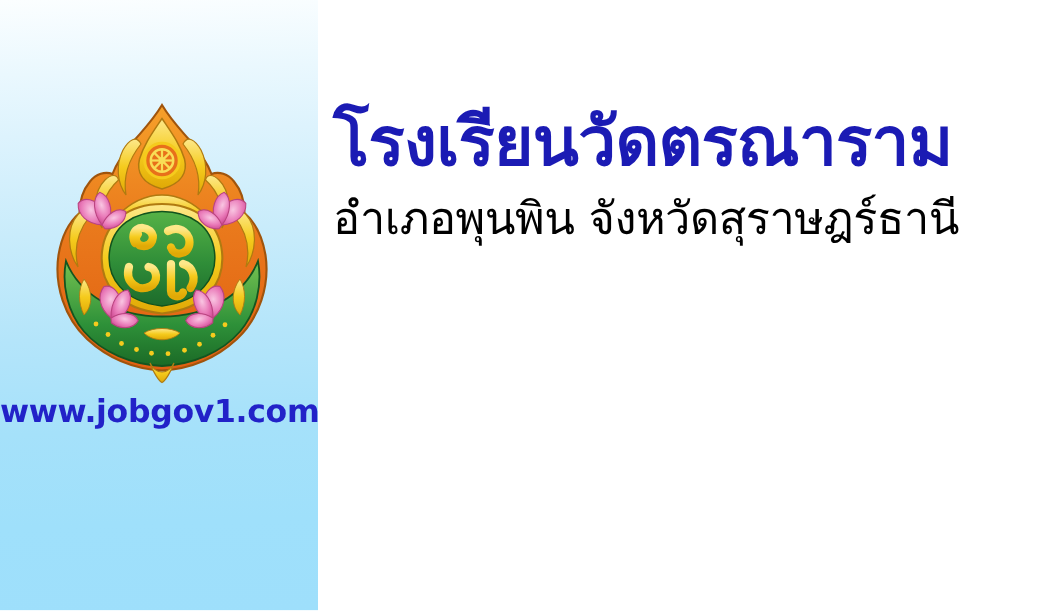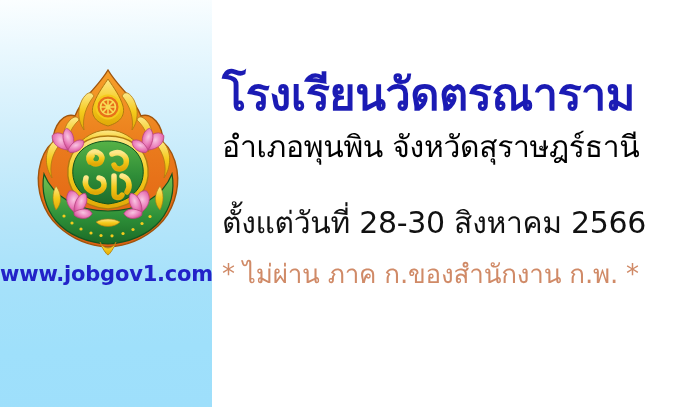--- a/index.html
+++ b/index.html
@@ -277,17 +277,15 @@
         </g>
       </svg>
     </div>
 
     <div id="site-url">www.jobgov1.com</div>
   </div>
 
   <div id="text-block">
     <div class="ln" id="line-title">โรงเรียนวัดตรณาราม</div>
     <div class="ln" id="line-district">อำเภอพุนพิน จังหวัดสุราษฎร์ธานี</div>
-    <div class="ln" id="line-dates">ตั้งแต่วันที่ 28-30 สิงหาคม 2566</div>
-    <div class="ln" id="line-note">* ไม่ผ่าน ภาค ก.ของสำนักงาน ก.พ. *</div>
   </div>
 
 </div>
 
 </body></html>

